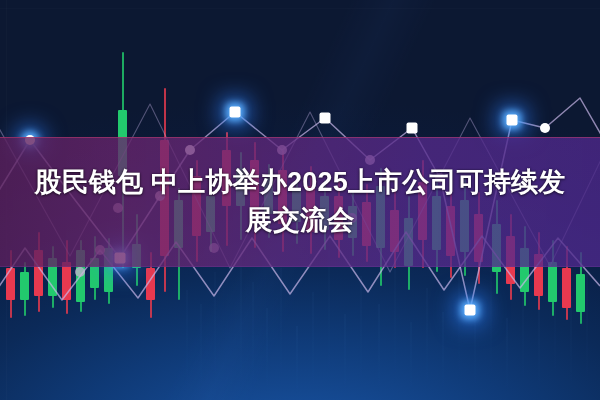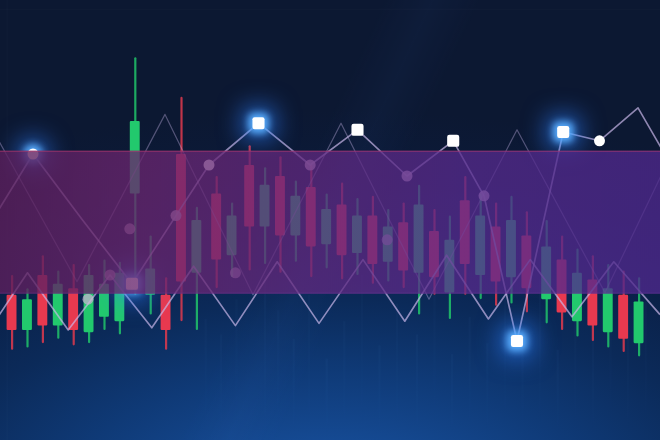--- a/index.html
+++ b/index.html
@@ -224,14 +224,17 @@
       <div class="node ci" style="left: 545px; top: 128px;"></div>
       <div class="node ci dim2" style="left: 100px; top: 250px;"></div>
       <div class="node ci dim2" style="left: 214px; top: 248px;"></div>
       <div class="node ci dim2" style="left: 118px; top: 208px;"></div>
       <div class="node ci dim2" style="left: 352px; top: 218px;"></div>
       <div class="node ci dim2" style="left: 80px; top: 272px;"></div>
     </div>
 
   <div id="band" style="top: 137px; height: 128px;"></div>
 
+  <div id="title-wrap" style="top: 137px; height: 128px;">
+    <div id="title">股民钱包 中上协举办2025上市公司可持续发展交流会</div>
+  </div>
 
 </div>
 
 </body></html>

